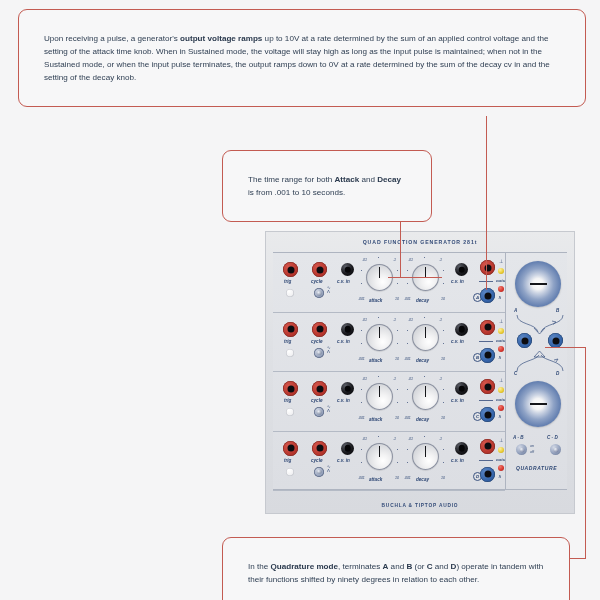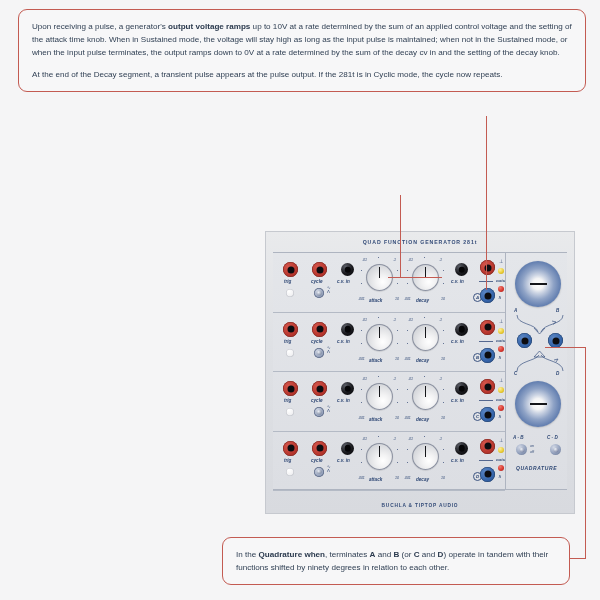--- a/index.html
+++ b/index.html
@@ -18,21 +18,21 @@
     border: 1.4px solid #c35b52;
     border-radius: 9px;
     background: #f7f7f8;
     color: #2e3e52;
     font-size: 8.1px;
     line-height: 1.62;
     padding: 10px 13px;
     z-index: 6;
   }
   .callout b { font-weight: bold; color: #2b3a4e; }
-  .callout p { margin: 0; }
+  .callout p { margin: 12px; }
   .callout p + p { margin-top: 9px; }
 
   #box-top    { left: 18px;  top: 9px;   width: 568px; }
   #box-time   { left: 222px; top: 150px; width: 210px; }
   #box-quad   { left: 222px; top: 537px; width: 348px; }
 
   
   .lead { position: absolute; background: #c35b52; z-index: 5; }
   .lead.v { width: 1.3px; }
   .lead.h { height: 1.3px; }
@@ -273,26 +273,28 @@
   }
   .qarrow { position: absolute; }
 </style>
 </head>
 <body>
 
 <div id="root">
 
   <div class="callout" id="box-top">
     <p><span>Upon receiving a pulse, a generator's </span><b>output voltage ramps</b><span> up to 10V at a rate determined by the sum of an applied control voltage and the setting of the attack time knob. When in Sustained mode, the voltage will stay high as long as the input pulse is maintained; when not in the Sustained mode, or when the input pulse terminates, the output ramps down to 0V at a rate determined by the sum of the decay cv in and the setting of the decay knob.</span></p>
-    <p>At the end of the Decay segment, a transient pulse appears at the pulse output. If the 281t is in Cyclic mode, the cycle now repeats.</p>
   </div>
 
+  <div class="callout" id="box-time">
+    <p><span>The time range for both </span><b>Attack</b><span> and </span><b>Decay</b><span> is from .001 to 10 seconds.</span></p>
+  </div>
 
   <div class="callout" id="box-quad">
-    <p><span>In the </span><b>Quadrature when</b><span>, terminates </span><b>A</b><span> and </span><b>B</b><span> (or </span><b>C</b><span> and </span><b>D</b><span>) operate in tandem with their functions shifted by ninety degrees in relation to each other.</span></p>
+    <p><span>In the </span><b>Quadrature mode</b><span>, terminates </span><b>A</b><span> and </span><b>B</b><span> (or </span><b>C</b><span> and </span><b>D</b><span>) operate in tandem with their functions shifted by ninety degrees in relation to each other.</span></p>
   </div>
 
   <div class="lead v" style="left:486px; top:116px; height:174px;"></div>
 
   <div class="lead v" style="left:400px; top:195px; height:83px;"></div>
   <div class="lead h" style="left:388px; top:277px; width:14px;"></div>
   <div class="lead h" style="left:400px; top:277px; width:42px;"></div>
 
   <div class="lead h" style="left:568px; top:558px; width:18px;"></div>
   <div class="lead v" style="left:585px; top:347px; height:212px;"></div>

